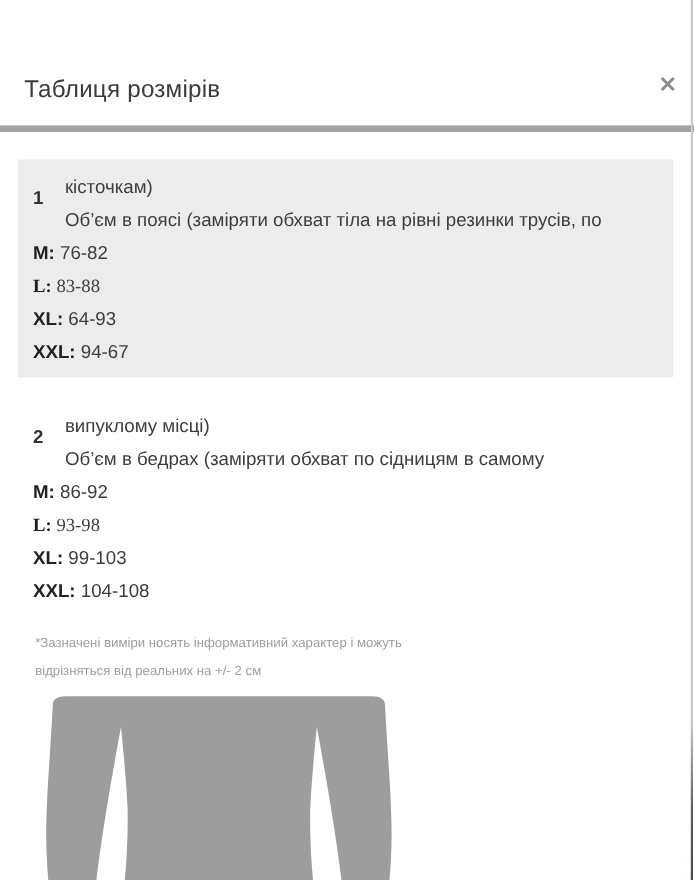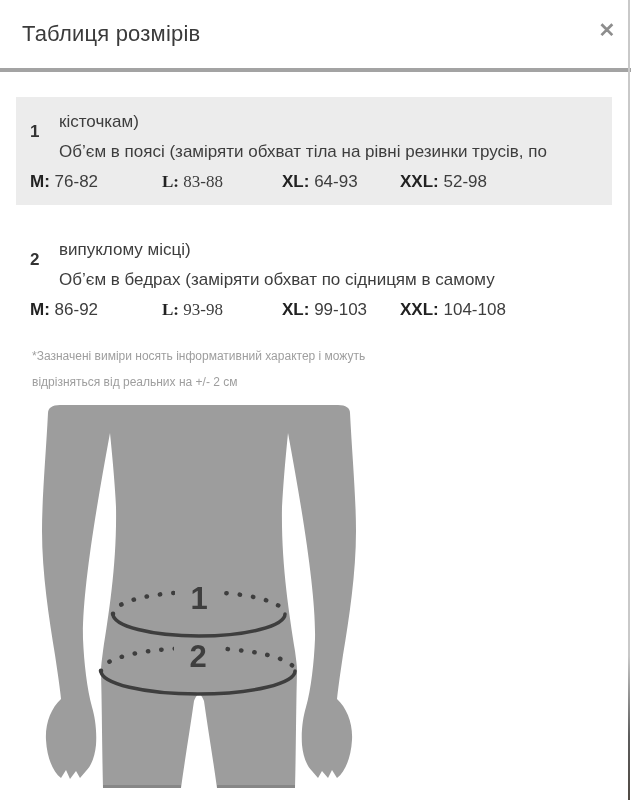--- a/index.html
+++ b/index.html
@@ -9,22 +9,22 @@
     width:631px; height:800px;
     background:#ffffff;
     font-family:"Liberation Sans", sans-serif;
     color:#3d3d3d;
     overflow:hidden;
   }
   
   .modal-header {
     position:relative;
     height:72px;
-    border-bottom:4px solid #a3a3a3;
-    display:flex; align-items:center;
+    border-bottom:6px solid #a3a3a3;
+    display:flex; align-items:center;margin-top:48px;
   }
   .modal-title {
     padding-left:22px;
     font-size:22px;
     font-weight:500;
     color:#3b3b3b;
     letter-spacing:.2px;
   }
   .close-btn {
     position:absolute;
@@ -44,21 +44,21 @@
   .size-row.plain  { background:transparent; margin-top:20px; }
   .row-top { display:flex; }
   .row-num {
     width:29px; flex:0 0 29px;
     padding-top:15px;
     font-size:17px; font-weight:700; color:#333333;
   }
   .row-desc {
     font-size:17px; line-height:30px; color:#3d3d3d;
   }
-  .sizes { display:flex; line-height:30px; font-size:17px; margin-top:0; }
+  .sizes { display:flex; line-height:30px; font-size:17px; margin-top:0;flex-direction:column; }
   .size-cell { white-space:nowrap; }
   .size-cell:nth-child(1){ width:132px; }
   .size-cell:nth-child(2){ width:120px;font-family:Liberation Serif, serif; }
   .size-cell:nth-child(3){ width:118px; }
   .size-label { font-weight:700; color:#222222; }
   .size-value { color:#3d3d3d; }
   
   .note {
     margin:10px 0 0 16px;
     font-size:12px; line-height:26px;
@@ -93,21 +93,21 @@
         <div class="row-num">1</div>
         <div class="row-desc">
           <div>кісточкам)</div>
           <div>Об’єм в поясі (заміряти обхват тіла на рівні резинки трусів, по</div>
         </div>
       </div>
       <div class="sizes">
         <div class="size-cell"><span class="size-label">M:</span> <span class="size-value">76-82</span></div>
         <div class="size-cell"><span class="size-label">L:</span> <span class="size-value">83-88</span></div>
         <div class="size-cell"><span class="size-label">XL:</span> <span class="size-value">64-93</span></div>
-        <div class="size-cell"><span class="size-label">XXL:</span> <span class="size-value">52-98</span></div>
+        <div class="size-cell"><span class="size-label">XXL:</span> <span class="size-value">94-67</span></div>
       </div>
     </div>
 
     <div class="size-row plain">
       <div class="row-top">
         <div class="row-num">2</div>
         <div class="row-desc">
           <div>випуклому місці)</div>
           <div>Об’єм в бедрах (заміряти обхват по сідницям в самому</div>
         </div>

